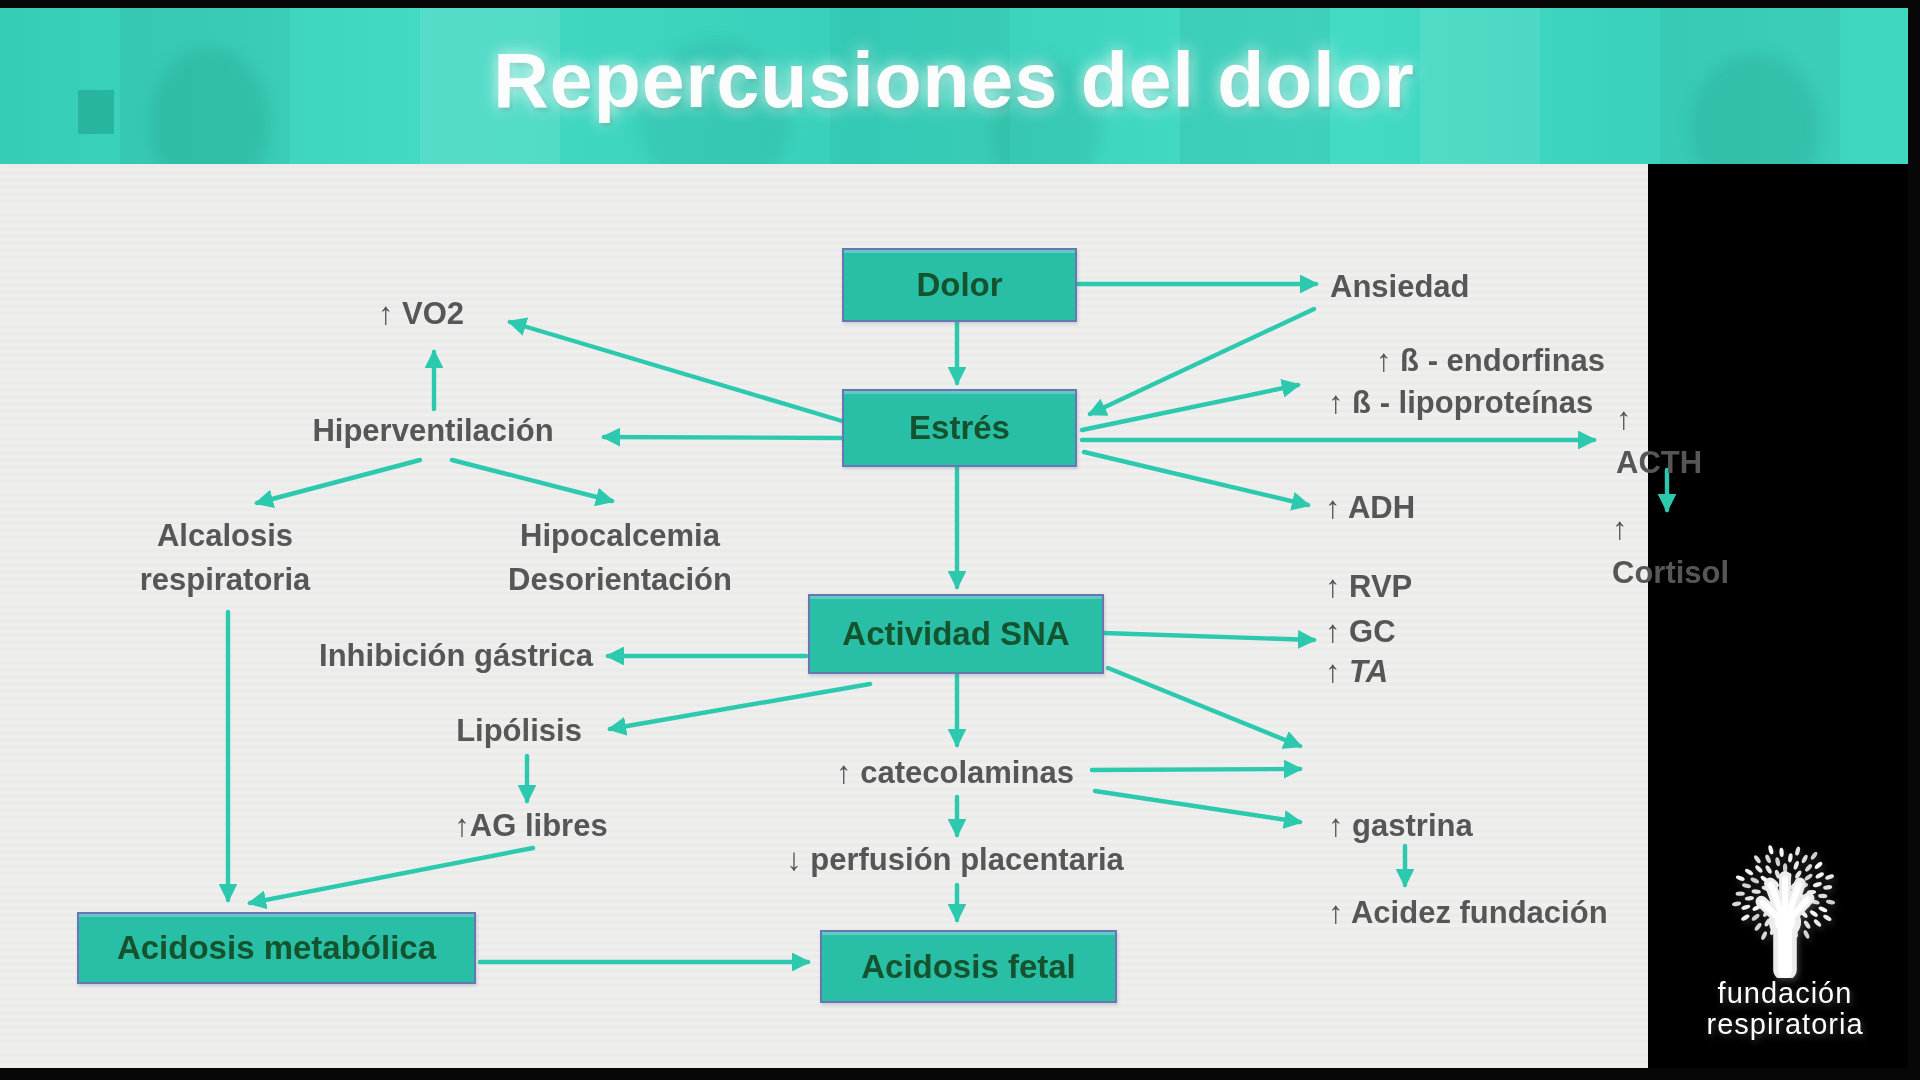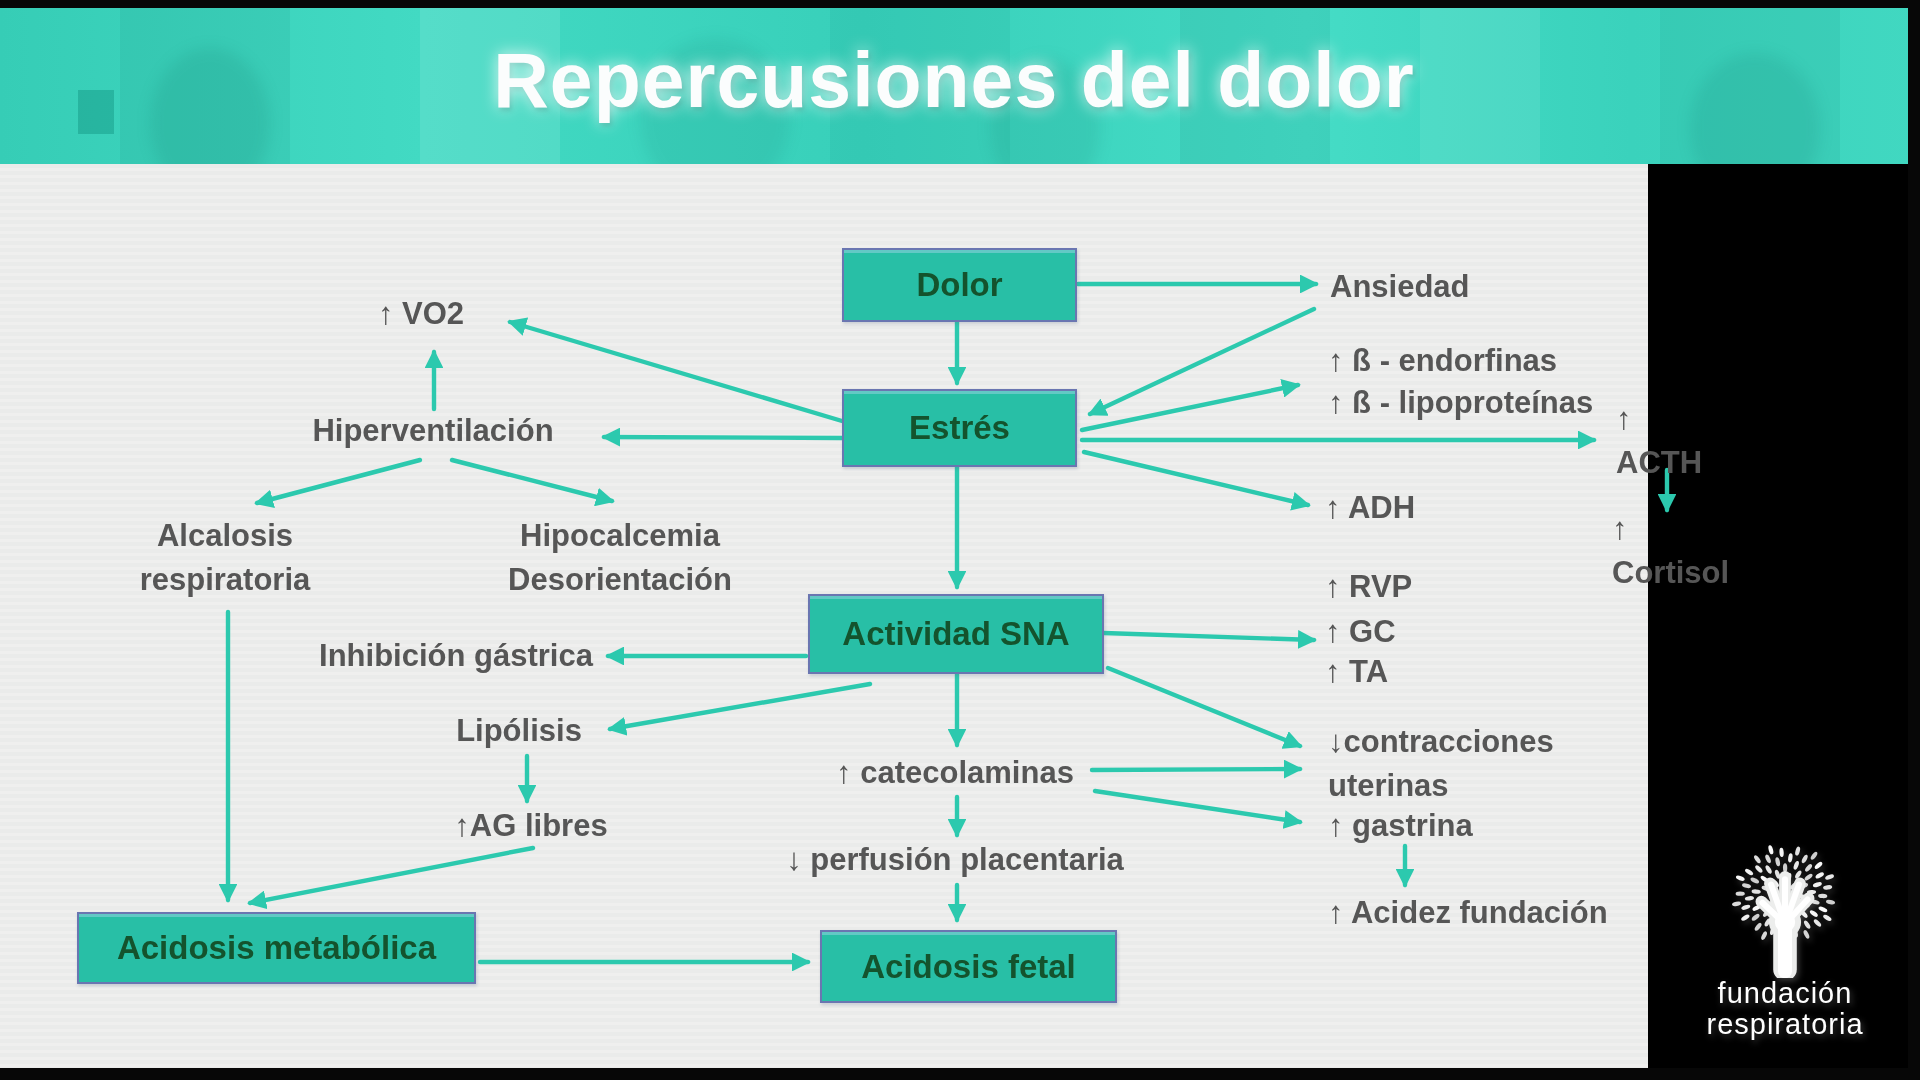--- a/index.html
+++ b/index.html
@@ -108,29 +108,28 @@
 respiratoria</div>
   <div class="node c" style="left:620px;top:558px;">Hipocalcemia
 Desorientación</div>
   <div class="node c" style="left:456px;top:656px;">Inhibición gástrica</div>
   <div class="node c" style="left:519px;top:731px;">Lipólisis</div>
   <div class="node c" style="left:531px;top:826px;">↑AG libres</div>
   <div class="node c" style="left:955px;top:773px;">↑ catecolaminas</div>
   <div class="node c" style="left:955px;top:860px;">↓ perfusión placentaria</div>
 
   <div class="node l" style="left:1330px;top:287px;">Ansiedad</div>
-  <div class="node l" style="left:1328px;top:361px;">↑ ß - endorfinas</div>
+  <div class="node l" style="left:1376px;top:361px;">↑ ß - endorfinas</div>
   <div class="node l" style="left:1328px;top:403px;">↑ ß - lipoproteínas</div>
   <div class="node l" style="left:1616px;top:441px;">↑ ACTH</div>
   <div class="node l" style="left:1612px;top:551px;">↑ Cortisol</div>
   <div class="node l" style="left:1325px;top:508px;">↑ ADH</div>
   <div class="node l" style="left:1325px;top:587px;">↑ RVP</div>
   <div class="node l" style="left:1325px;top:632px;">↑ GC</div>
-  <div class="node l" style="left:1325px;top:672px;">↑ TA</div>
-  <div class="node l" style="left:1328px;top:764px;">↓contracciones uterinas</div>
+  <div class="node l" style="left:1325px;top:672px;font-style:italic;">↑ TA</div>
   <div class="node l" style="left:1328px;top:826px;">↑ gastrina</div>
   <div class="node l" style="left:1328px;top:913px;">↑ Acidez fundación</div>
 
   <div id="logo">
     <svg width="150" height="142" viewBox="0 0 140 132">
       <g id="leaves" fill="#ffffff">
           <ellipse cx="76.6" cy="59.3" rx="4.3" ry="2.0" transform="rotate(40 76.6 59.3)" opacity="0.80"></ellipse>
           <ellipse cx="59.8" cy="54.4" rx="4.3" ry="2.0" transform="rotate(178 59.8 54.4)" opacity="0.94"></ellipse>
           <ellipse cx="78.2" cy="46.2" rx="4.3" ry="2.0" transform="rotate(315 78.2 46.2)" opacity="0.88"></ellipse>
           <ellipse cx="69.4" cy="66.2" rx="4.3" ry="2.0" transform="rotate(93 69.4 66.2)" opacity="0.82"></ellipse>

